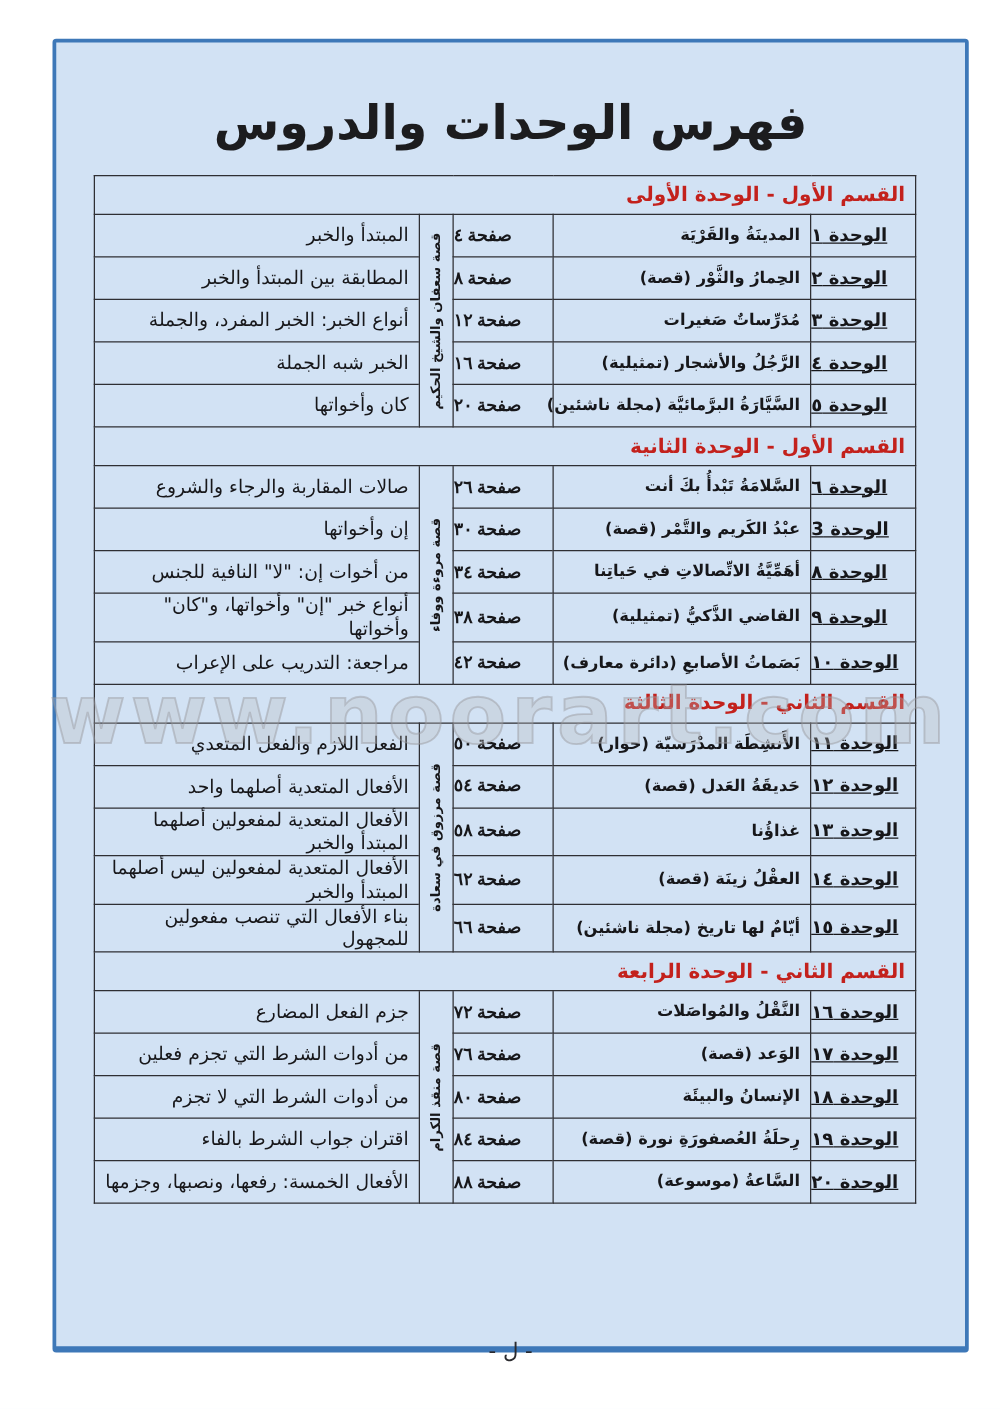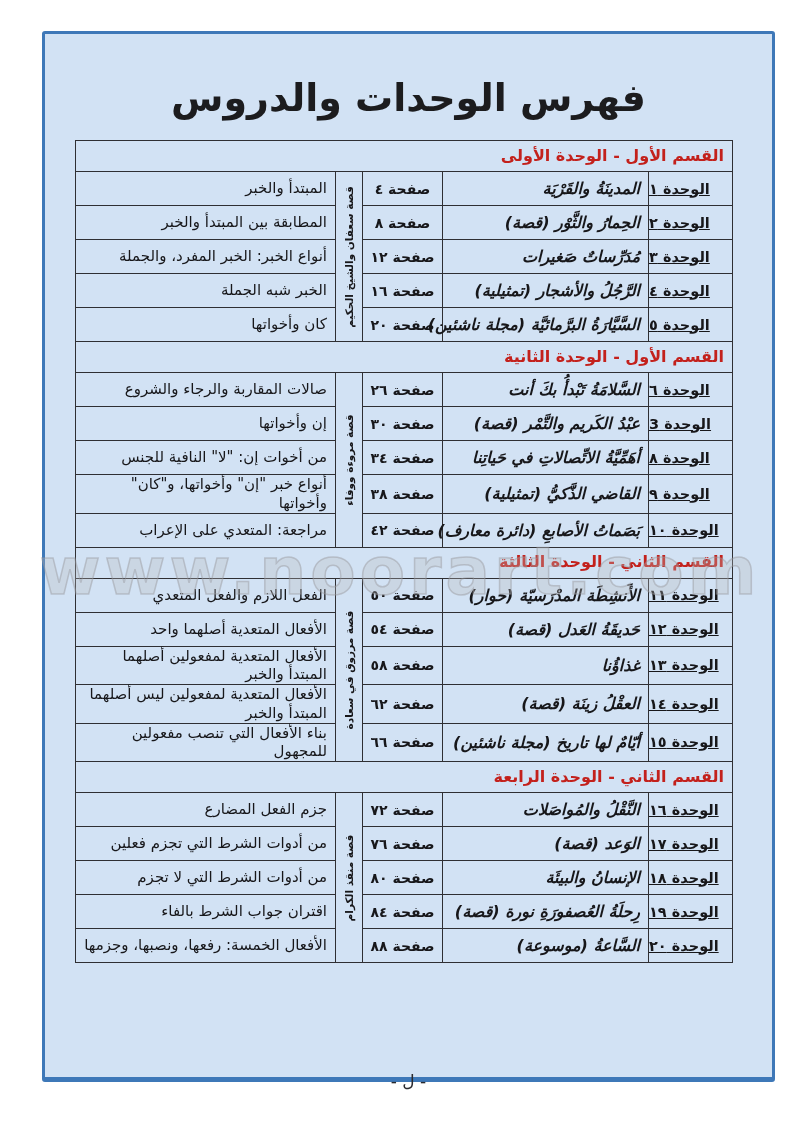--- a/index.html
+++ b/index.html
@@ -29,22 +29,22 @@
   col.c-page { width:80px; }
   col.c-story { width:27px; }
   col.c-grammar { width:260px; }
 
   tr.sec-header td {
     height:31px; color:#c3211c; font-weight:bold; font-size:16px;
     text-align:right; padding:0 8px 2px 0;
   }
   tr.data-row { height:34px; }
   td.unit   { font-weight:bold; font-size:14.5px; text-align:left; padding-right:6px; white-space:nowrap;text-decoration:underline; }
-  td.lesson { font-weight:bold; font-size:16px; text-align:right; padding-right:8px; white-space:nowrap; overflow:visible;font-style:italic; }
-  td.page   { font-weight:bold; font-size:14px; text-align:center; white-space:nowrap; }
+  td.lesson { font-weight:bold; font-size:13px; text-align:right; padding-right:8px; white-space:nowrap; overflow:visible; }
+  td.page   { font-weight:bold; font-size:14px; text-align:left; white-space:nowrap;font-family:Liberation Serif, serif; }
   td.story  { position:relative; padding:0; }
   td.grammar{ font-size:15px; text-align:right; padding:0 8px 0 4px; line-height:1.25; }
 
   .vtext {
     position:absolute; top:50%; left:50%;
     transform:translate(-50%,-50%) rotate(-90deg);
     white-space:nowrap; font-size:10.5px; font-weight:bold; color:#17171a;
   }
 
   .watermark {
@@ -145,21 +145,21 @@
         <tr class="data-row">
           <td class="unit">الوحدة ٩</td>
           <td class="lesson">القاضي الذَّكيُّ (تمثيلية)</td>
           <td class="page">صفحة ٣٨</td>
           <td class="grammar">أنواع خبر "إن" وأخواتها، و"كان" وأخواتها</td>
         </tr>
         <tr class="data-row">
           <td class="unit">الوحدة ١٠</td>
           <td class="lesson">بَصَماتُ الأصابعِ (دائرة معارف)</td>
           <td class="page">صفحة ٤٢</td>
-          <td class="grammar">مراجعة: المتعدي على الإعراب</td>
+          <td class="grammar">مراجعة: التدريب على الإعراب</td>
         </tr>
       </tbody>
 
       <tbody>
         <tr class="sec-header">
             <td colspan="5">القسم الثاني - الوحدة الثالثة</td>
           </tr>
         <tr class="data-row">
           <td class="unit">الوحدة ١١</td>
           <td class="lesson">الأَنشِطَة المدْرَسيّة (حوار)</td>

